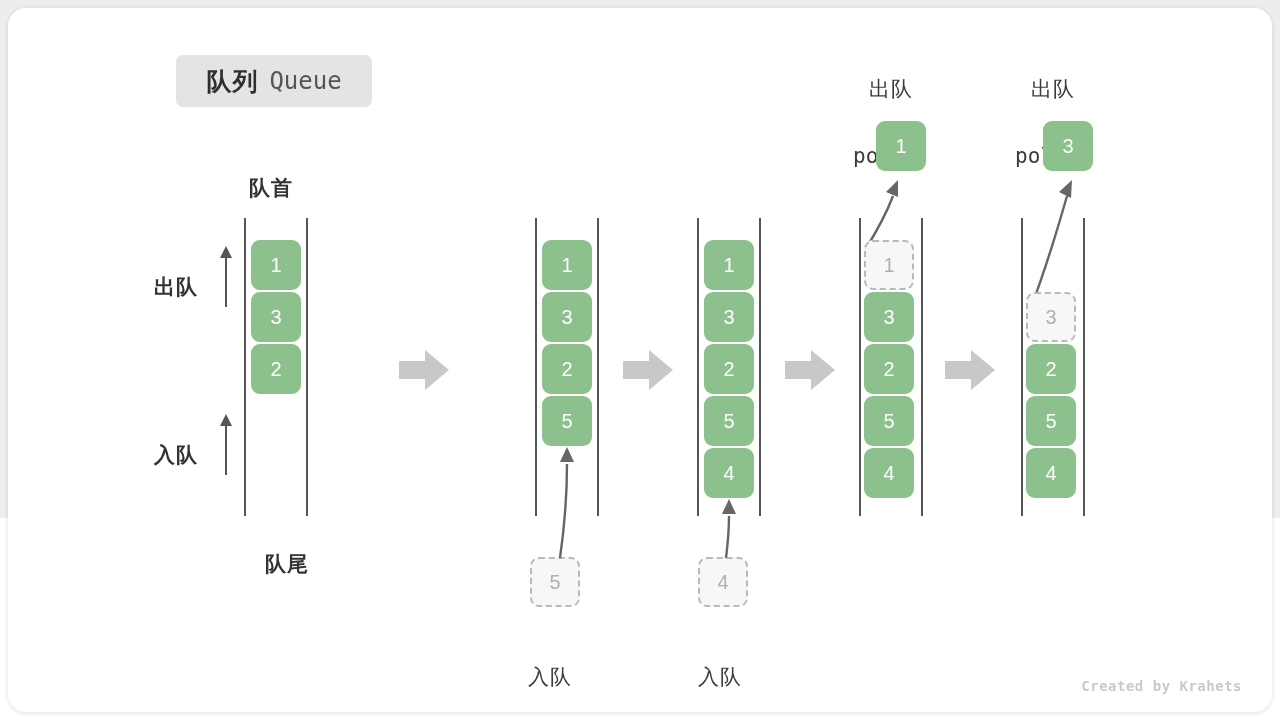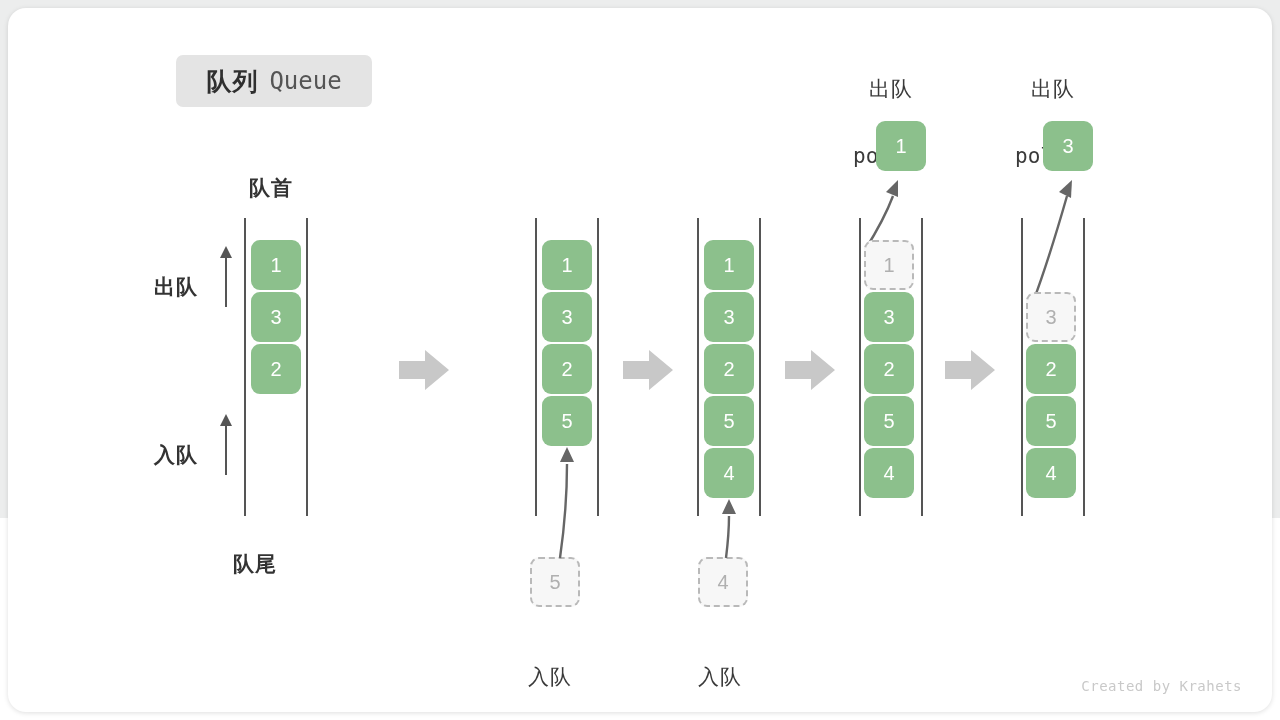--- a/index.html
+++ b/index.html
@@ -123,35 +123,36 @@
   .curve { position: absolute; }
 
   .credit {
     position: absolute;
     right: 30px;
     bottom: 18px;
     font-family: "DejaVu Sans Mono", "Liberation Mono", monospace;
     font-size: 14px;
     color: #c9c9c9;
     letter-spacing: 0.5px;
+    font-weight: bold;
   }
 </style>
 </head>
 <body>
 
 <div id="canvas">
   <div class="card">
 
     <div class="title-chip">
       <span class="title-cn">队列</span>
       <span class="title-en">Queue</span>
     </div>
 
     <div class="lbl lbl-cn-bold" style="left:241px; top:166px;">队首</div>
-    <div class="lbl lbl-cn-bold" style="left:225px; top:542px;text-align:right;">队尾</div>
+    <div class="lbl lbl-cn-bold" style="left:257px; top:542px;text-align:right;">队尾</div>
 
     <div class="lbl lbl-cn-bold" style="left:146px; top:265px;">出队</div>
     <svg class="dir-arrow" style="left:208px; top:237px;" width="20" height="64">
       <line x1="10" y1="62" x2="10" y2="8" stroke="#555555" stroke-width="2"></line>
       <polygon points="10,1 4,13 16,13" fill="#555555"></polygon>
     </svg>
 
     <div class="lbl lbl-cn-bold" style="left:146px; top:433px;">入队</div>
     <svg class="dir-arrow" style="left:208px; top:405px;" width="20" height="64">
       <line x1="10" y1="62" x2="10" y2="8" stroke="#555555" stroke-width="2"></line>

